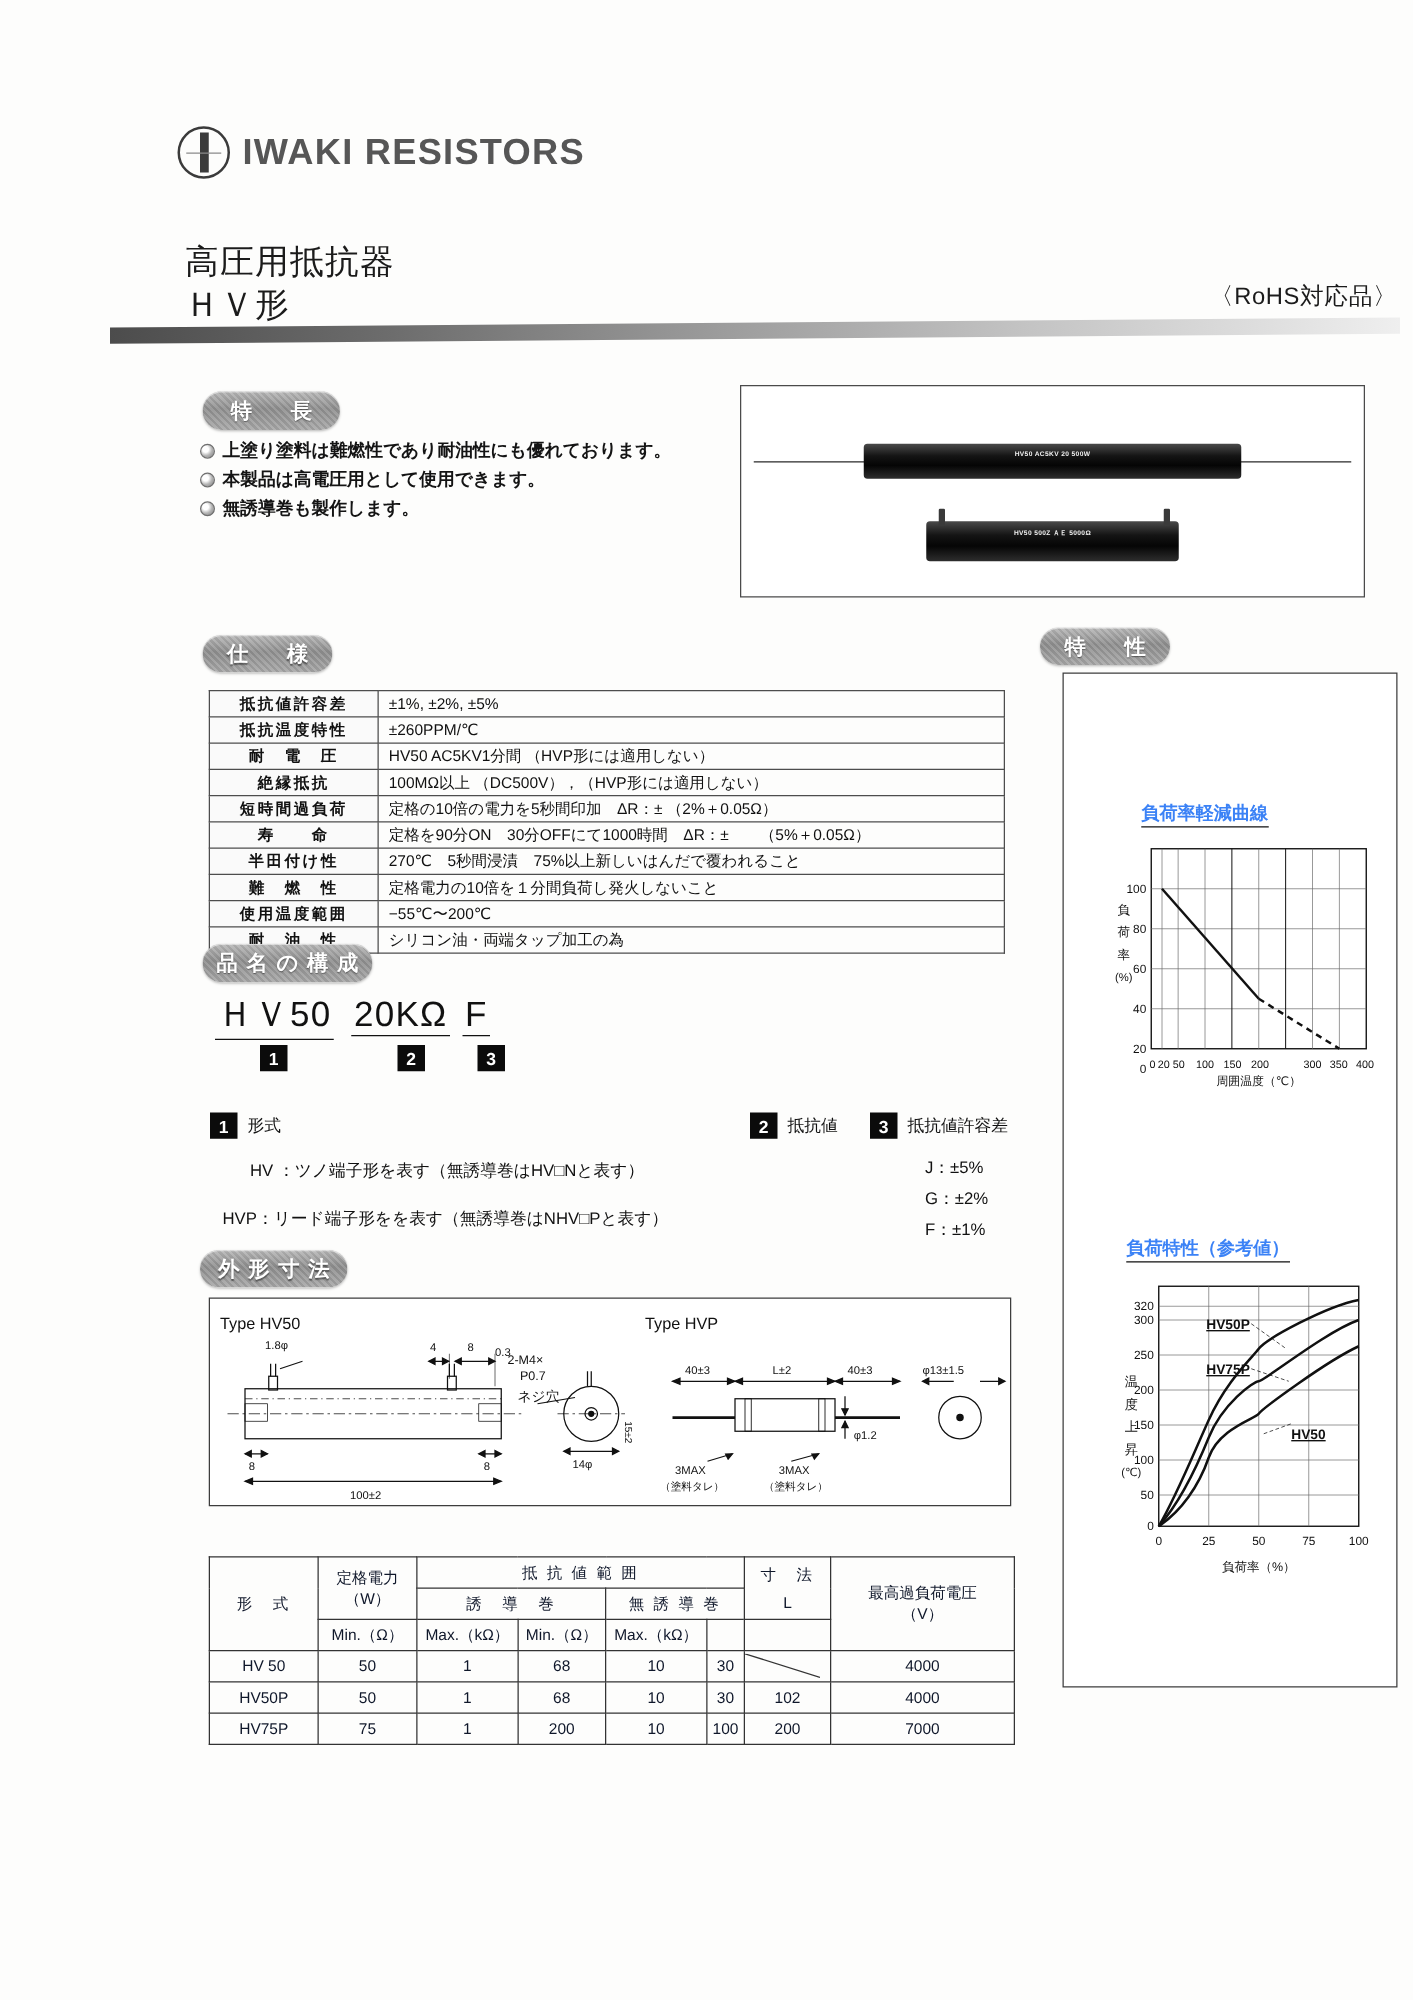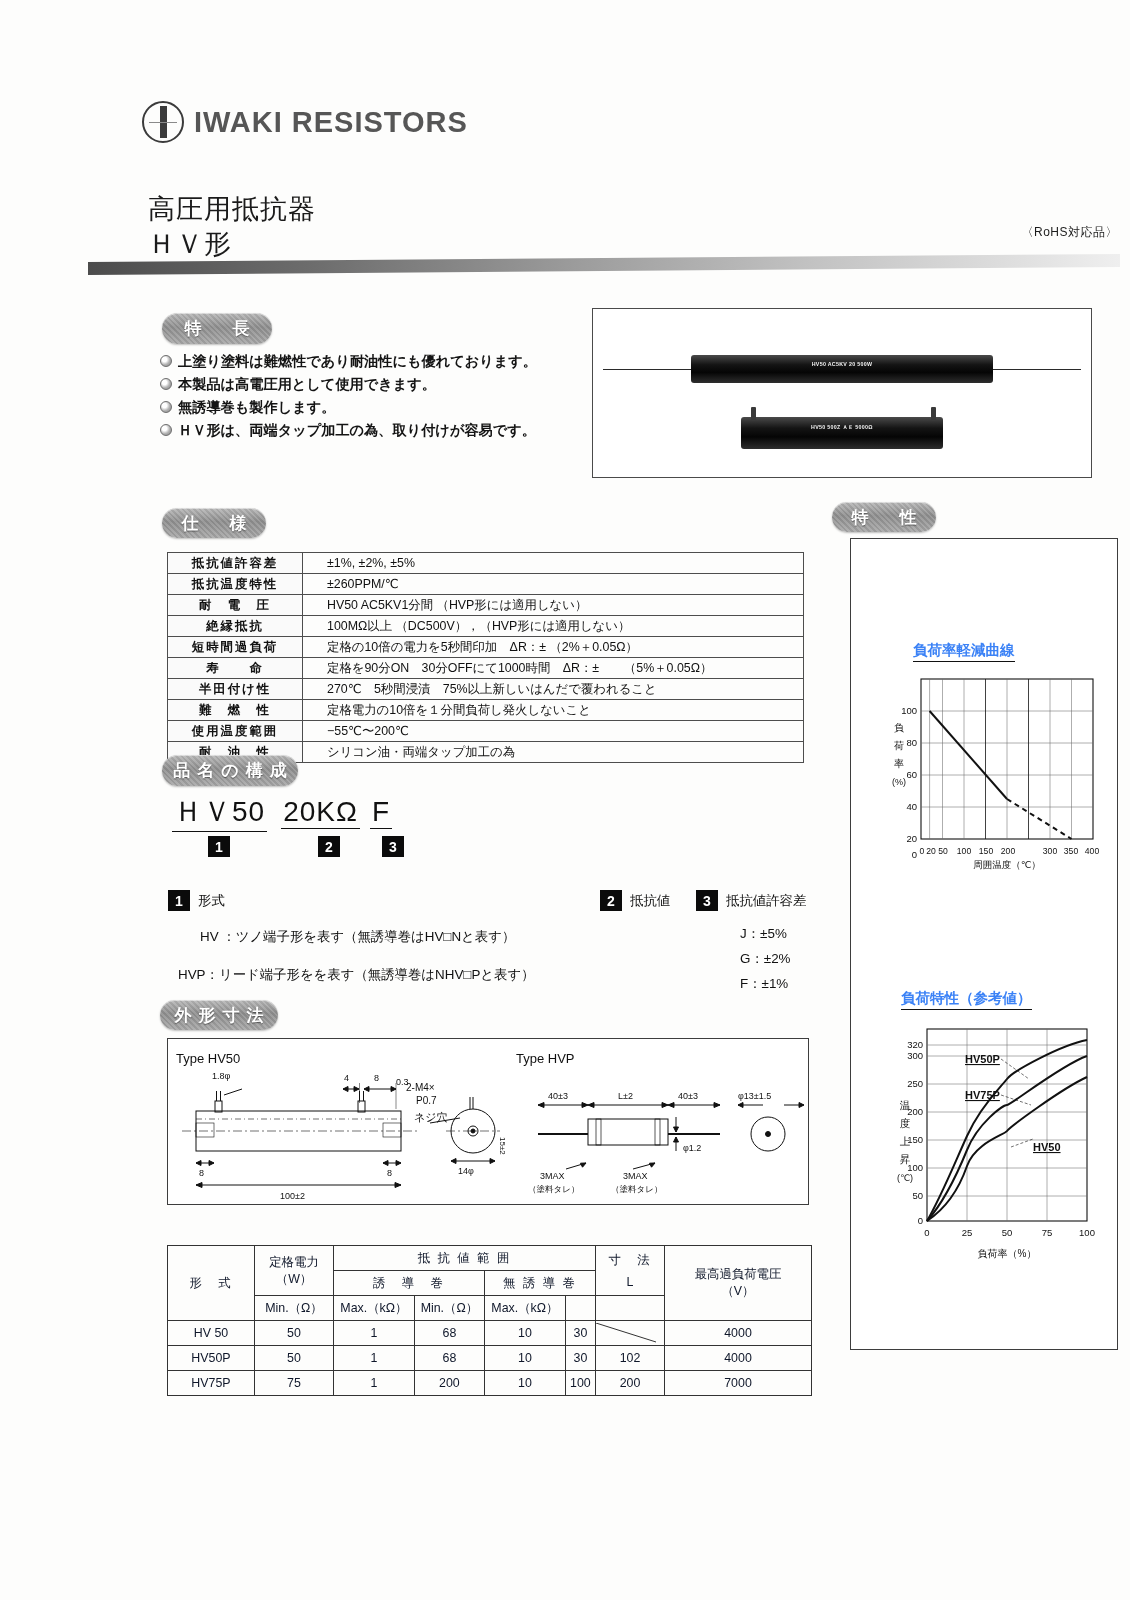--- a/index.html
+++ b/index.html
@@ -12,21 +12,21 @@
   .abs{position:absolute;}
 
   
   #logo{left:142px;top:100px;width:360px;height:44px;display:flex;align-items:center;gap:10px;}
   #logo .mark{width:38px;height:38px;border-radius:50%;border:2.5px solid #3b3b3b;position:relative;flex:0 0 auto;}
   #logo .mark:before{content:"";position:absolute;left:50%;top:3px;bottom:3px;width:7px;margin-left:-3.5px;background:#3b3b3b;}
   #logo .mark:after{content:"";position:absolute;left:5px;right:5px;top:50%;height:0;border-top:1px solid #8a8a8a;}
   #logo .wm{font-size:29px;font-weight:bold;letter-spacing:1px;color:#565656;white-space:nowrap;}
 
   #ptitle{left:148px;top:192px;font-size:27px;line-height:1.28;letter-spacing:1px;color:#1b1b1b;white-space:pre-line;font-weight:500;}
-  #rohs{right:12px;top:224px;font-size:12px;color:#1b1b1b;letter-spacing:0.5px;}
+  #rohs{right:12px;top:224px;font-size:19px;color:#1b1b1b;letter-spacing:0.5px;}
   #hrule{left:88px;top:258px;width:1032px;height:13px;
     background:linear-gradient(95deg,#4c4c4c 0%,#6d6d6d 22%,#9d9d9d 48%,#c2c2c2 70%,#dcdcdc 88%,#efefef 100%);
     transform:skewY(-0.45deg);}
 
   
   .pill{
     display:inline-flex;align-items:center;justify-content:center;
     border-radius:16px;color:#fff;font-size:17px;font-weight:bold;letter-spacing:7px;
     text-indent:7px;
     background:
@@ -48,21 +48,21 @@
   .res-body{position:absolute;background:linear-gradient(180deg,#4a4a4a 0%,#141414 35%,#050505 62%,#2e2e2e 100%);border-radius:3px;}
   .res-lead{position:absolute;height:1.4px;background:#2a2a2a;}
   .res-label{position:absolute;color:#f2f2f2;font-size:5.3px;font-weight:bold;text-align:center;line-height:1.25;letter-spacing:.3px;}
   .horn{position:absolute;width:5px;background:#3a3a3a;border-radius:1px;}
 
   
   #spec-pill{left:162px;top:508px;width:104px;height:30px;text-align:center;}
   #spec-table{left:167px;top:552px;width:637px;border-collapse:collapse;}
   #spec-table td{border:0.9px solid #4d4d4d;font-size:12.4px;padding:1.5px 4px;line-height:1.3;color:#111;height:17px;}
   #spec-table td.k{width:126px;text-align:center;letter-spacing:2px;font-weight:600;background:#fafafa;}
-  #spec-table td.v{padding-left:24px;}
+  #spec-table td.v{padding-left:8px;}
 
   
   #pn-pill{left:162px;top:755px;width:136px;height:31px;}
   #pn-line{left:172px;top:793px;width:460px;height:34px;display:flex;align-items:baseline;font-size:28px;letter-spacing:1px;color:#111;}
   .u{border-bottom:1.8px solid #111;padding:0 2px;}
   .numbox{display:inline-flex;align-items:center;justify-content:center;background:#0b0b0b;color:#fff;
      font-size:14px;font-weight:bold;width:22px;height:21px;}
   .marker-row{position:absolute;display:flex;align-items:center;gap:8px;}
   .lgl{font-size:13.4px;color:#111;}
 
@@ -101,24 +101,20 @@
       <span class="bullet"></span>
       <span>上塗り塗料は難燃性であり耐油性にも優れております。</span>
     </div>
   <div class="feat">
       <span class="bullet"></span>
       <span>本製品は高電圧用として使用できます。</span>
     </div>
   <div class="feat">
       <span class="bullet"></span>
       <span>無誘導巻も製作します。</span>
-    </div>
-  <div class="feat">
-      <span class="bullet"></span>
-      <span>ＨＶ形は、両端タップ加工の為、取り付けが容易です。</span>
     </div>
 </div>
 
 <div class="abs" id="photo">
   <div class="res-lead" style="left:10px;top:60px;width:90px;"></div>
   <div class="res-lead" style="right:10px;top:60px;width:90px;"></div>
   <div class="res-body" style="left:98px;top:46px;width:302px;height:28px;">
     <div class="res-label" style="left:0;right:0;top:6px;">HV50 AC5KV
 20 500W</div>
   </div>

